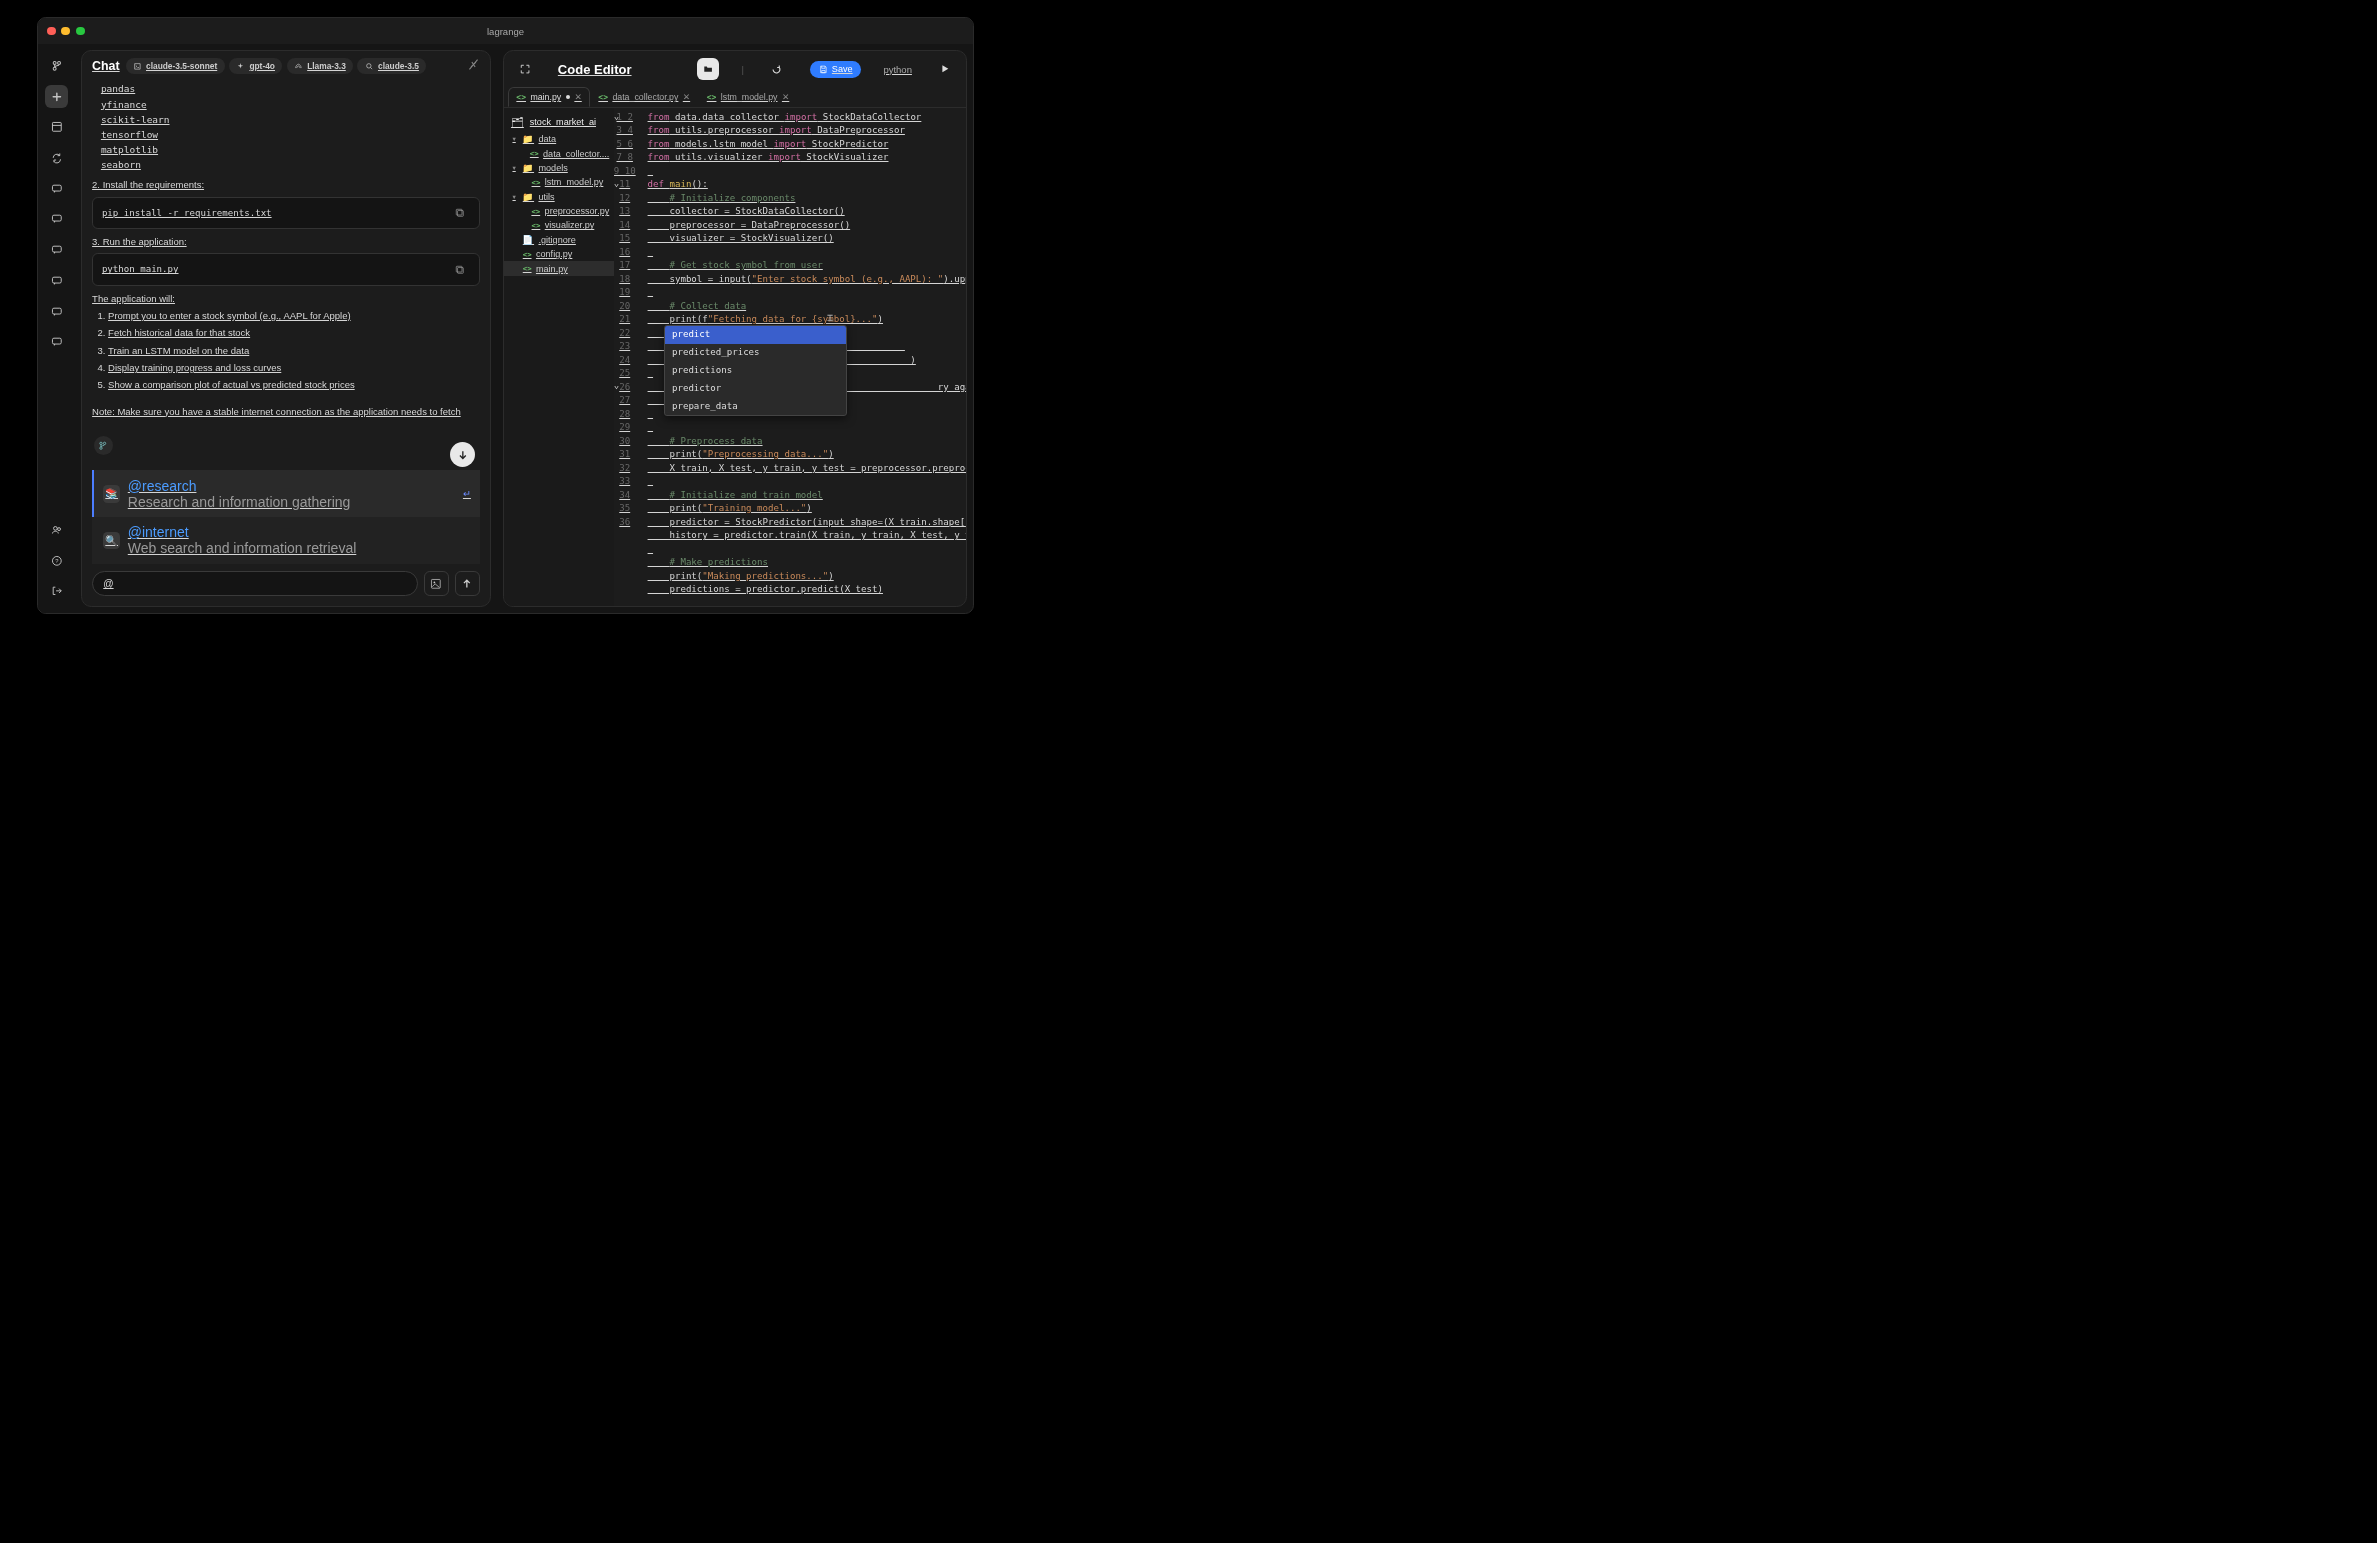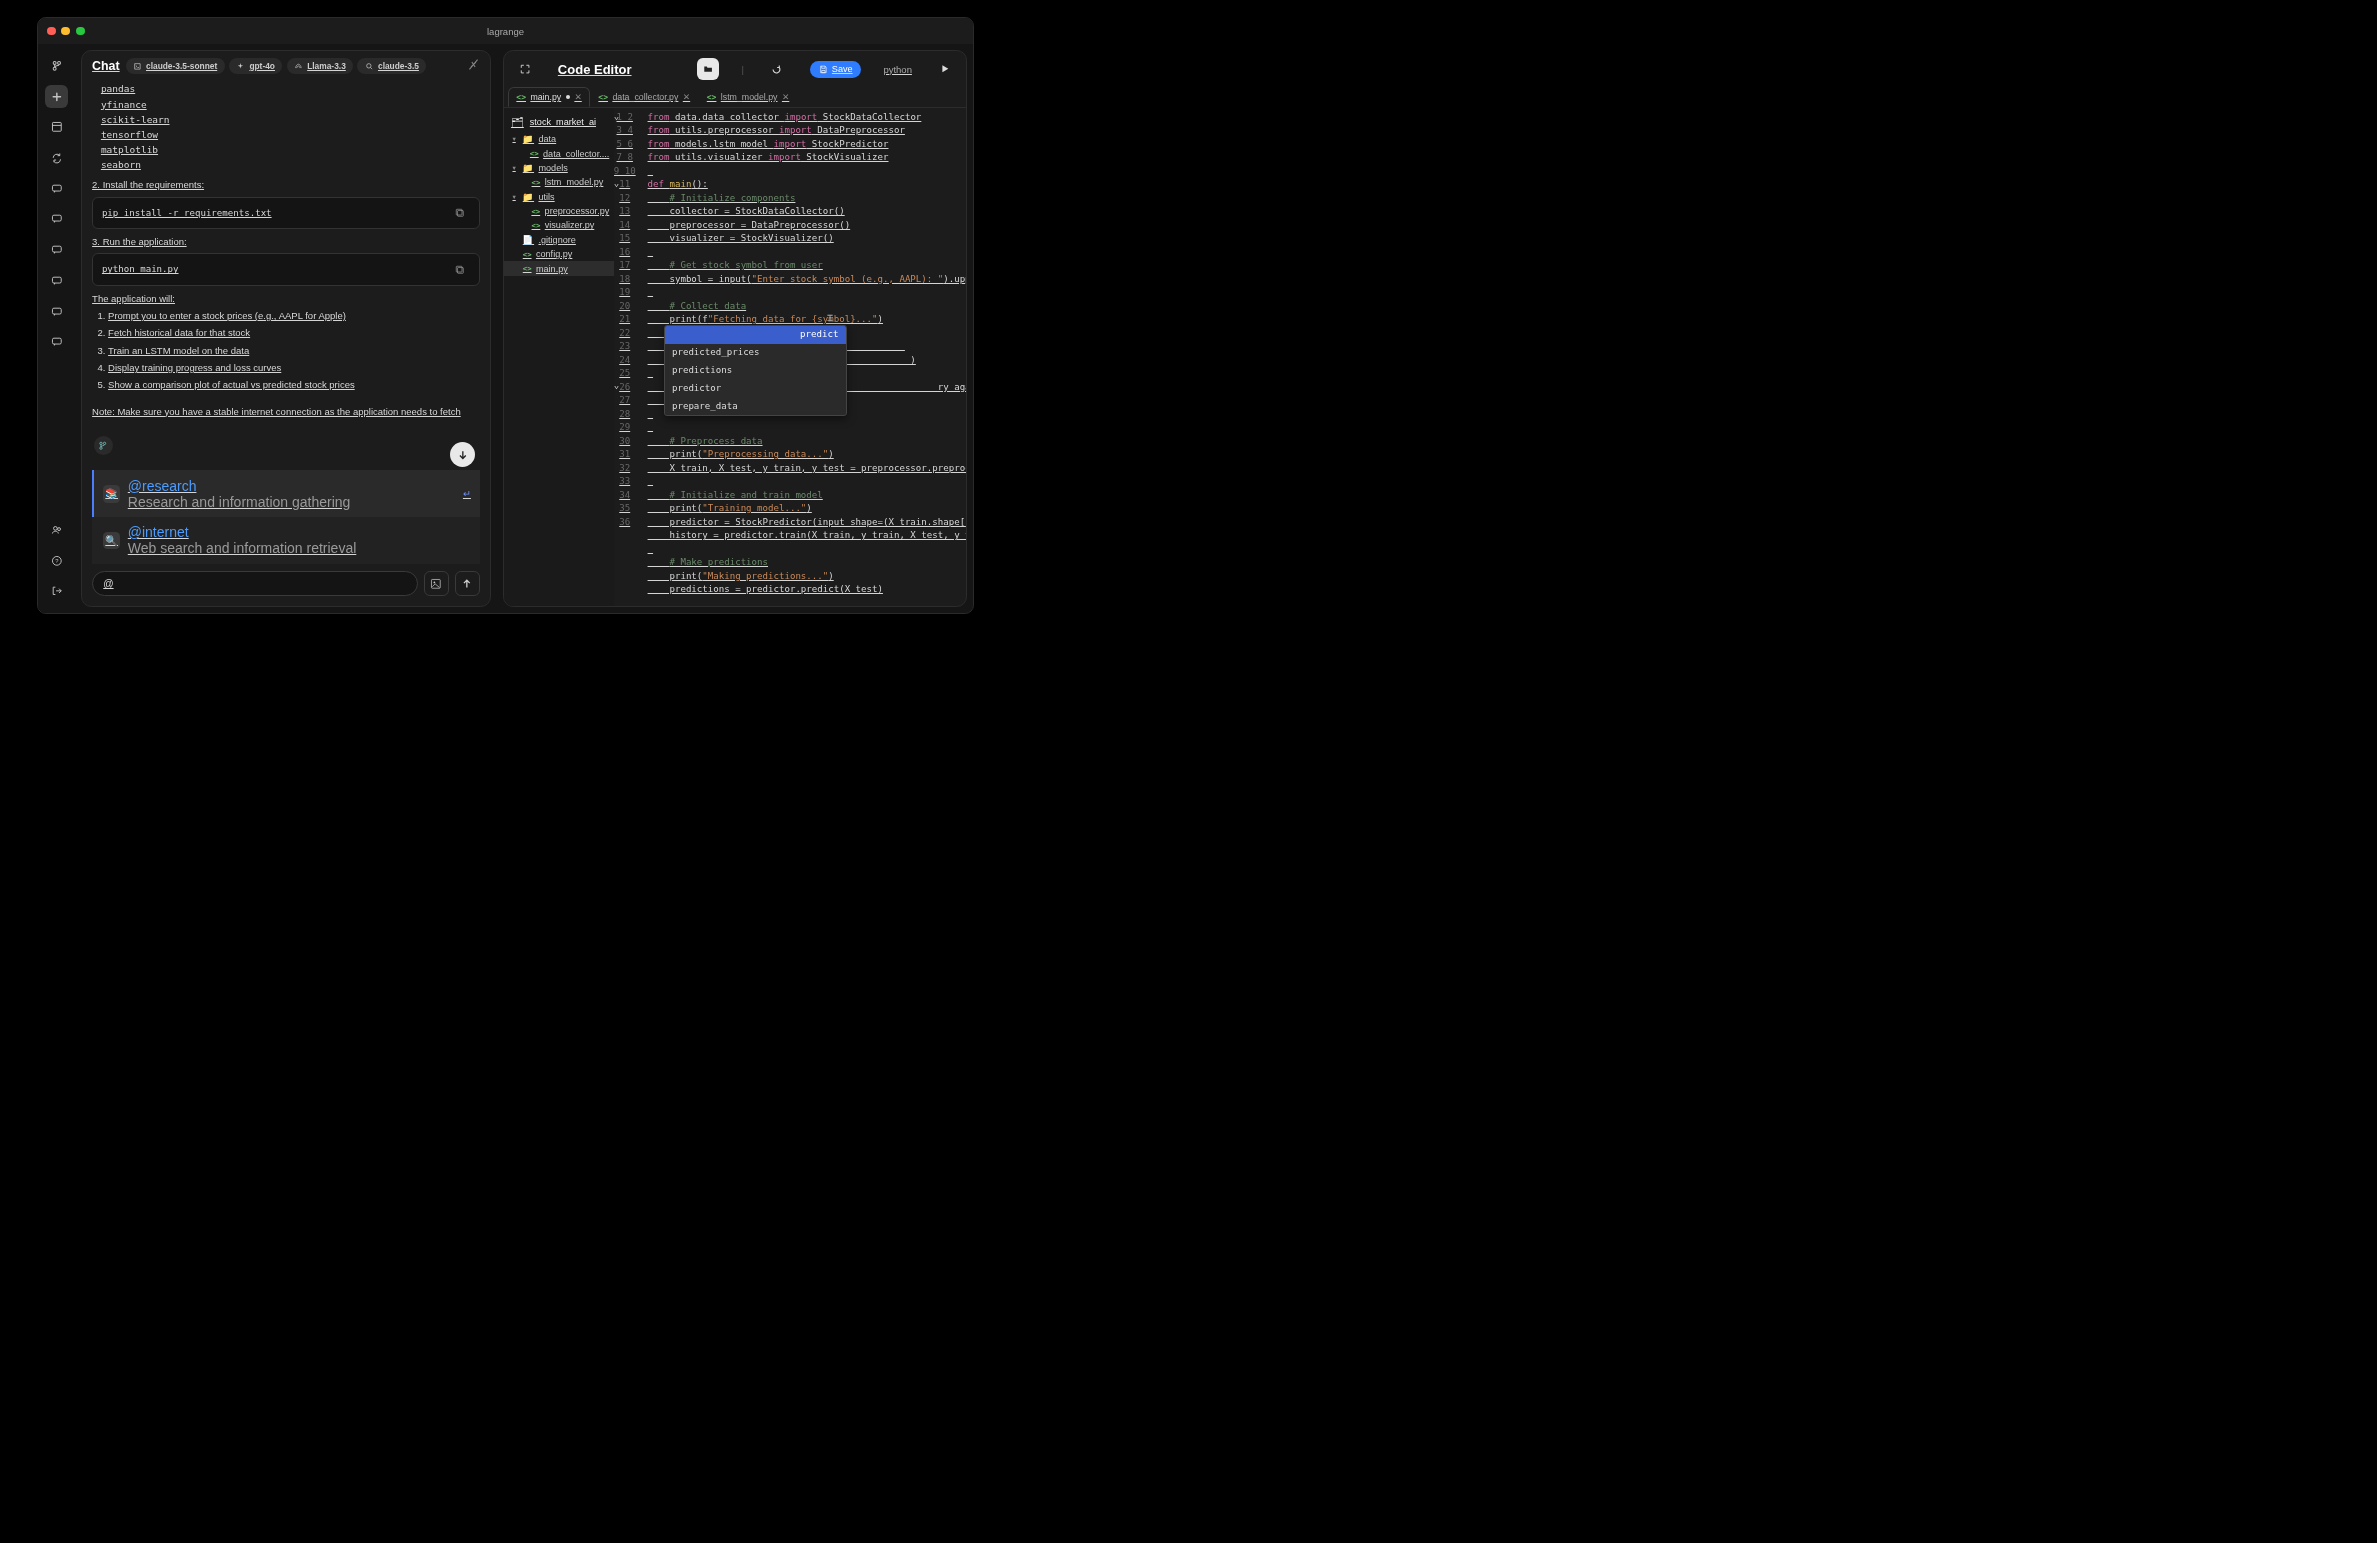--- a/index.html
+++ b/index.html
@@ -189,21 +189,21 @@
 @keyframes blink{50%{opacity:0;}}
 
 .autocomplete{
   position:absolute; left:22px; top:217px;
   background:#2a2a2a; border:0.7px solid #444; border-radius:2.9px;
   min-width:183px; font-size:9.1px; z-index:10;
   box-shadow:0 2.9px 8.8px rgba(0,0,0,0.5);
   overflow:hidden;
 }
 .ac-item{padding:2.2px 7.3px;color:#ddd;cursor:pointer;}
-.ac-item.sel{background:#3a5fcc;color:#fff;text-align:right;}
+.ac-item.sel{background:#3a5fcc;color:#fff;}
 .ibeam{position:absolute;left:185px;top:203px;color:#aaa;font-size:10.2px;}
 </style>
 </head>
 <body>
 
 <div class="window">
   <div class="titlebar">
     <div class="traffic">
       <div class="dot red"></div>
       <div class="dot yellow"></div>
@@ -356,21 +356,21 @@
             <span>python main.py</span>
             <div class="copy-btn">
                 <svg width="10.2" height="10.2" viewBox="0 0 16 16">
                   <rect x="4" y="4" width="9" height="9" rx="1" stroke="#aaa" fill="none"></rect>
                   <rect x="2" y="2" width="9" height="9" rx="1" stroke="#aaa" fill="none"></rect>
                 </svg>
               </div>
           </div>
           <div>The application will:</div>
           <ol class="steps" id="bullets">
-              <li>Prompt you to enter a stock prices (e.g., AAPL for Apple)</li>
+              <li>Prompt you to enter a stock symbol (e.g., AAPL for Apple)</li>
               <li>Fetch historical data for that stock</li>
               <li>Train an LSTM model on the data</li>
               <li>Display training progress and loss curves</li>
               <li>Show a comparison plot of actual vs predicted stock prices</li>
             </ol>
           <div class="note-text">Note: Make sure you have a stable internet connection as the application needs to fetch stock data from Yahoo Finance.</div>
           <div class="timestamp">18:38</div>
         </div>
 
         <div class="at-list" id="mentions">

